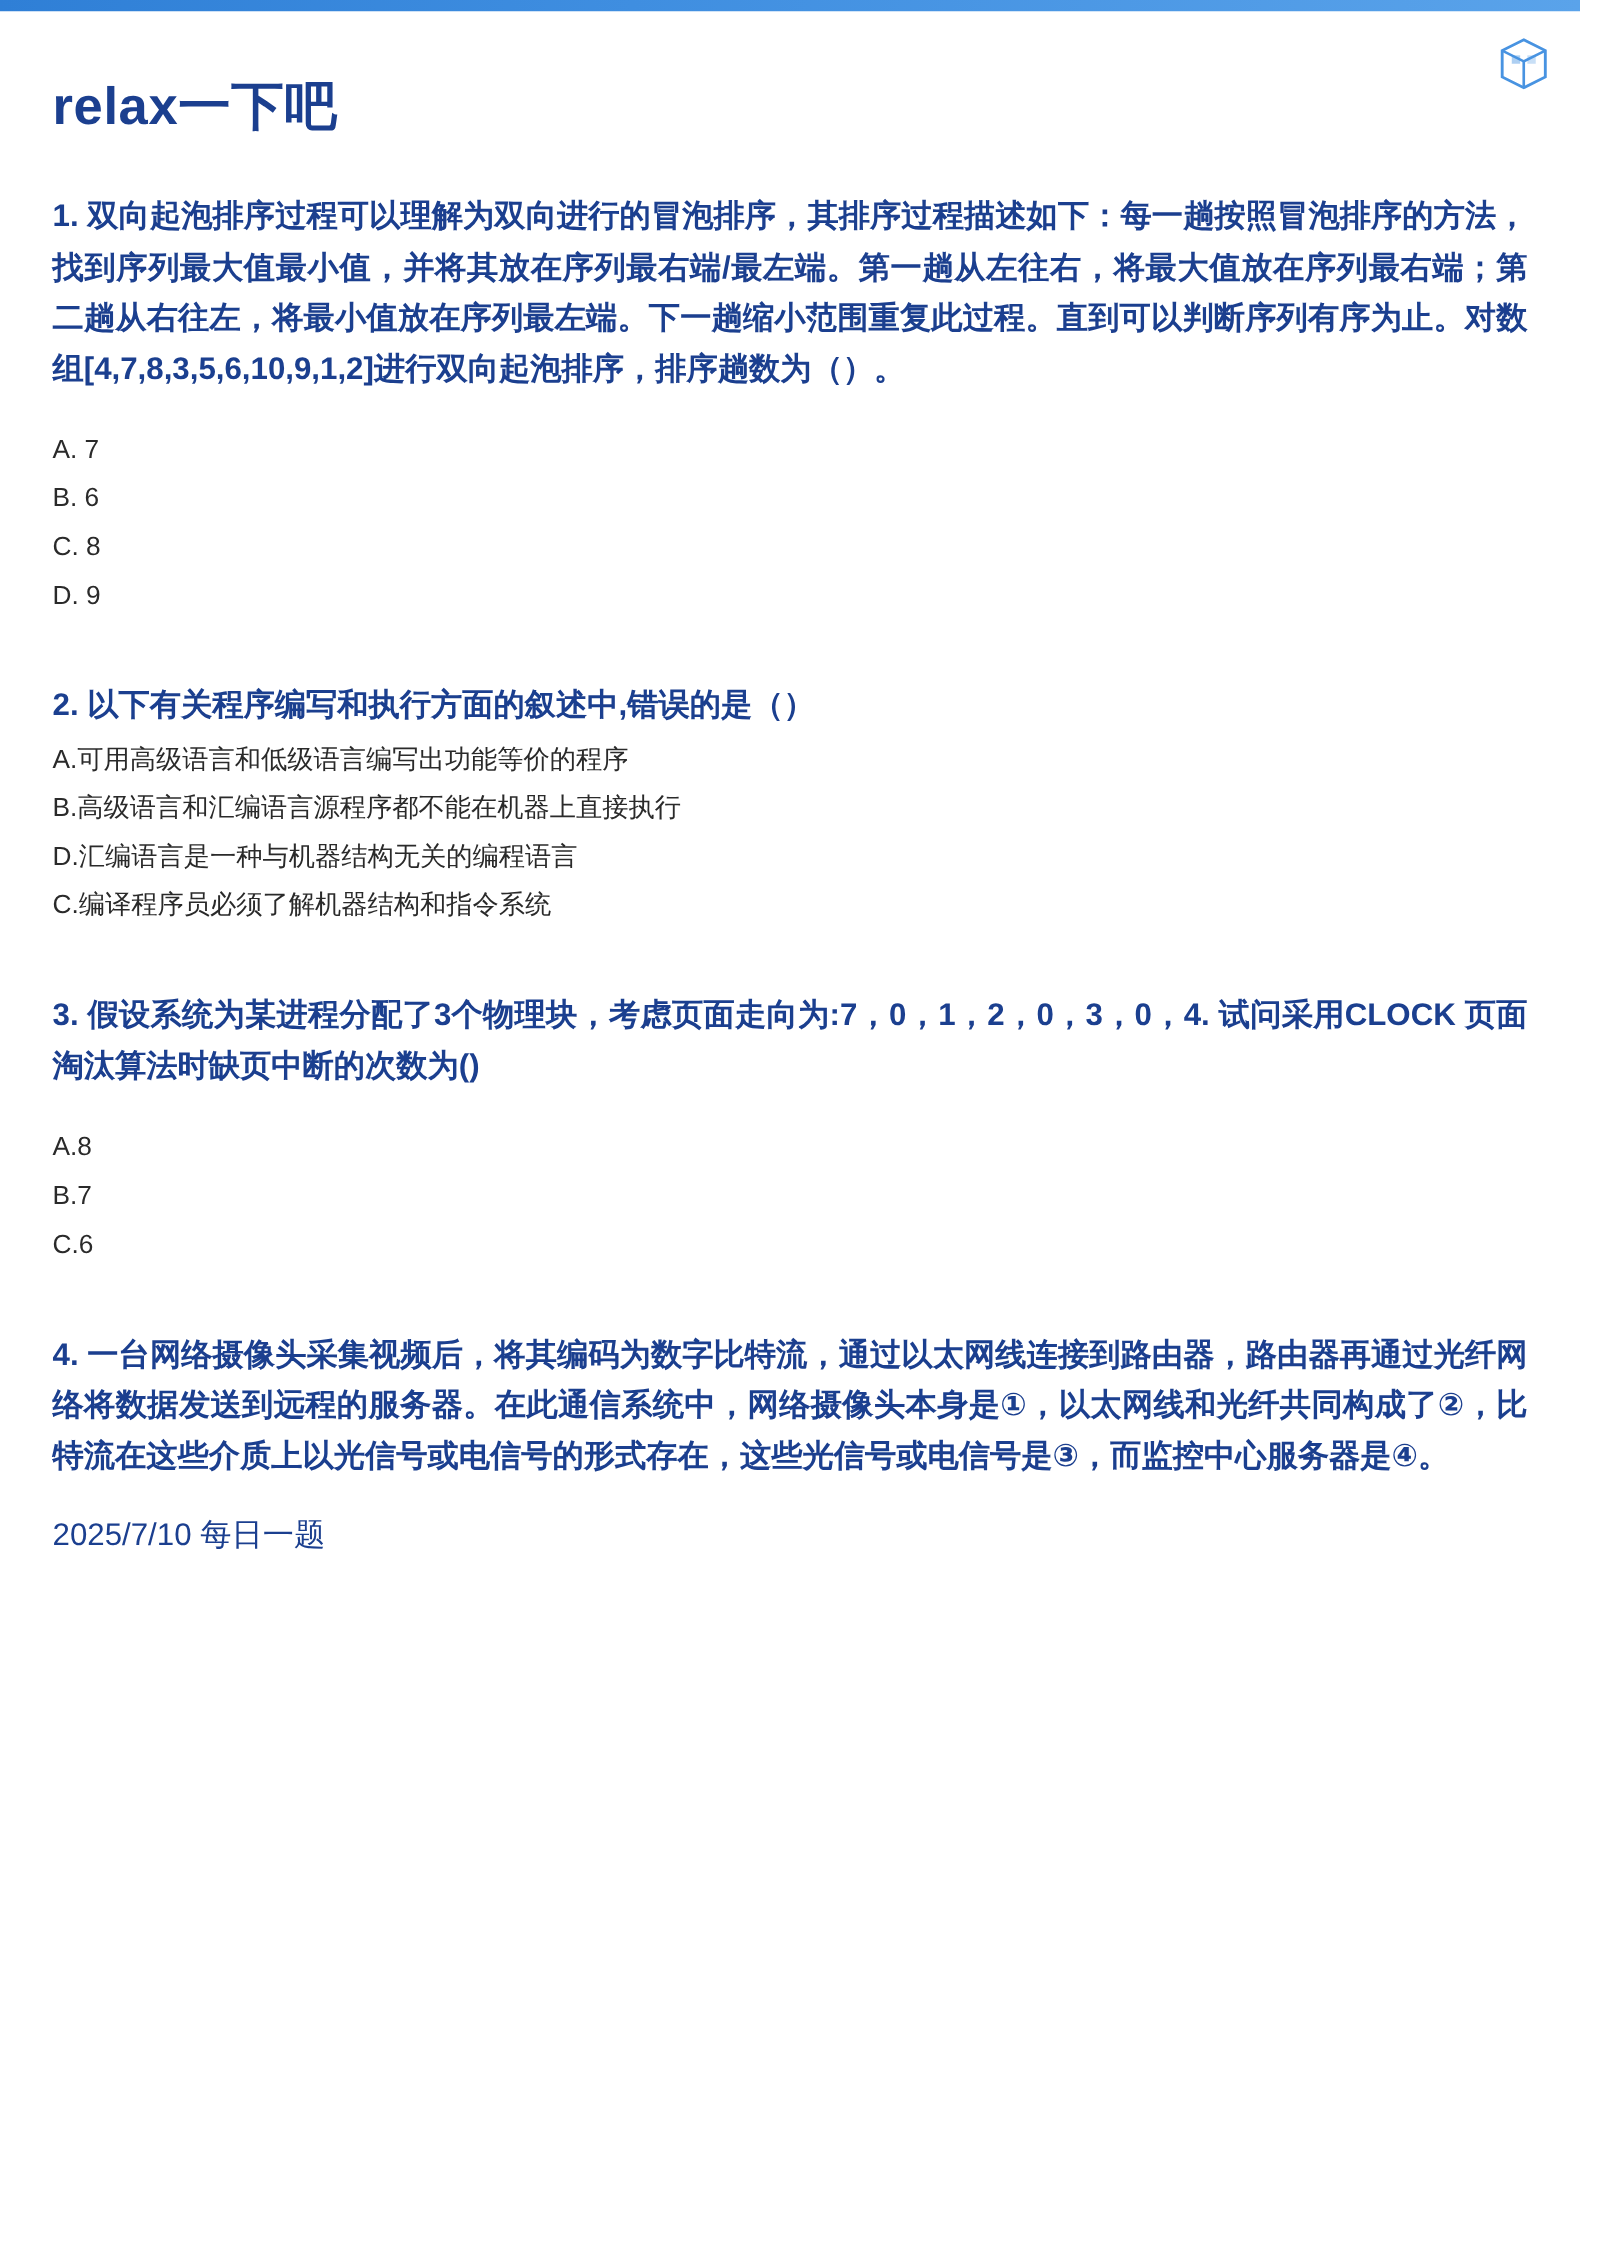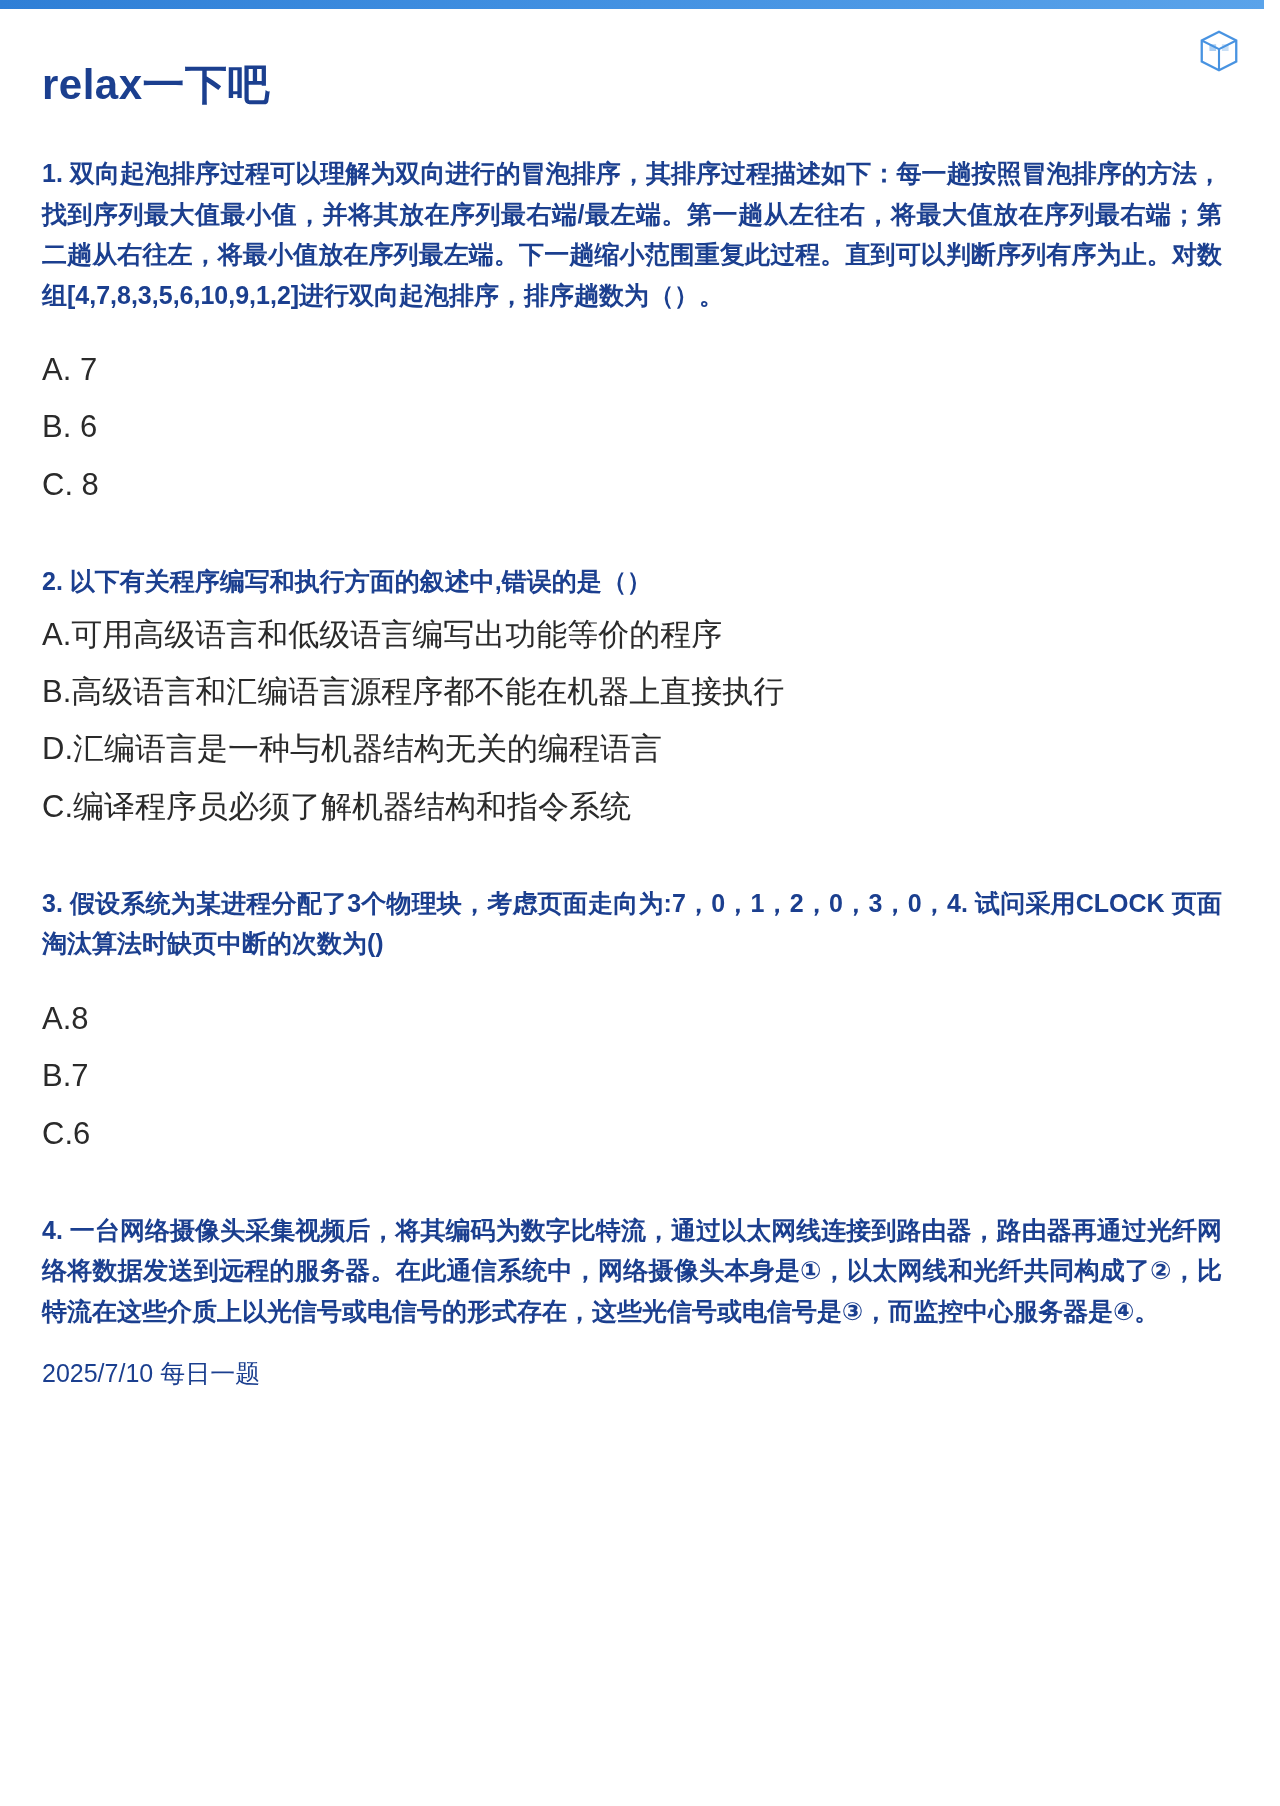--- a/index.html
+++ b/index.html
@@ -56,21 +56,21 @@
     margin: 0 0 26px 0;
     text-align: justify;
   }
   .q-stem.compact {
     margin-bottom: 4px;
   }
   .options {
     margin: 0 0 48px 0;
   }
   .option {
-    font-size: 31px;
+    font-size: 21px;
     color: #2a2a2a;
     line-height: 1.85;
     font-family: "Liberation Sans", "DejaVu Sans", sans-serif;
   }
   .footer-note {
     font-size: 25px;
     font-weight: normal;
     color: #1b3f8f;
     margin: 18px 0 0 0;
   }
@@ -95,20 +95,21 @@
   <div class="content">
 
     <h1 class="title">relax一下吧</h1>
 
     <div class="question">
       <p class="q-stem">1. 双向起泡排序过程可以理解为双向进行的冒泡排序，其排序过程描述如下：每一趟按照冒泡排序的方法，找到序列最大值最小值，并将其放在序列最右端/最左端。第一趟从左往右，将最大值放在序列最右端；第二趟从右往左，将最小值放在序列最左端。下一趟缩小范围重复此过程。直到可以判断序列有序为止。对数组[4,7,8,3,5,6,10,9,1,2]进行双向起泡排序，排序趟数为（）。</p>
       <div class="options">
         <div class="option">A. 7</div>
         <div class="option">B. 6</div>
         <div class="option">C. 8</div>
+        <div class="option">D. 9</div>
       </div>
     </div>
 
     <div class="question">
       <p class="q-stem compact">2. 以下有关程序编写和执行方面的叙述中,错误的是（）</p>
       <div class="options">
         <div class="option">A.可用高级语言和低级语言编写出功能等价的程序</div>
         <div class="option">B.高级语言和汇编语言源程序都不能在机器上直接执行</div>
         <div class="option">D.汇编语言是一种与机器结构无关的编程语言</div>
         <div class="option">C.编译程序员必须了解机器结构和指令系统</div>

